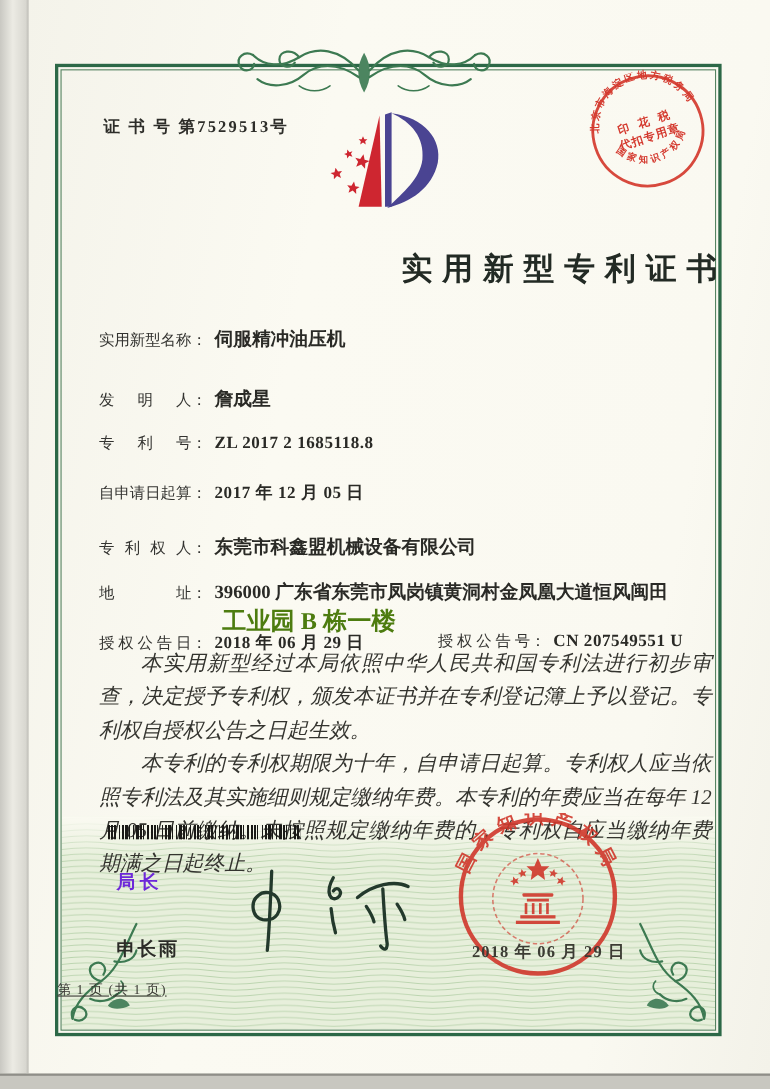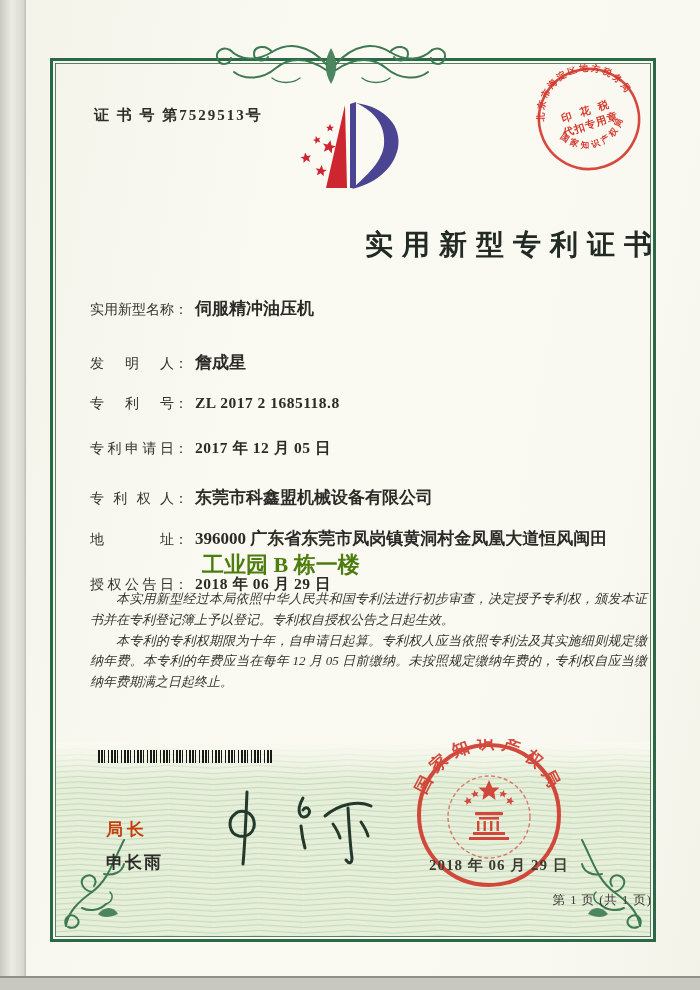--- a/index.html
+++ b/index.html
@@ -17,36 +17,36 @@
   .cert-no{left:94px;top:106px;font-size:15px;letter-spacing:2px;color:#2d2d29;font-weight:600;}
   .title{left:52px;width:600px;top:210px;text-align:right;font-size:28px;letter-spacing:9px;
          padding-left:9px;font-weight:600;color:#222a24;margin-top:16px;}
   .frow{left:90px;color:#2e2e2a;white-space:nowrap;}
   .flabel{display:inline-block;width:84px;font-size:14px;text-align:justify;text-align-last:justify;
           vertical-align:baseline;color:#333330;}
   .fcolon{font-size:14px;margin-right:7px;color:#333330;}
   .fvalue{font-size:17px;font-weight:700;color:#2a2a26;}
   .fvalue.num{font-size:15.5px;font-weight:600;letter-spacing:.5px;}
   .addr2{left:202px;font-size:22px;font-weight:700;color:#4d7c0f;}
-  .paras{left:90px;top:589px;width:557px;color:#34342f;font-size:13px;line-height:1.6;
+  .paras{left:90px;top:589px;width:557px;color:#34342f;font-size:19px;line-height:1.6;
          text-align:justify;font-style:italic;}
   .paras p{margin:0;text-indent:2em;}
   .barcode{left:98px;top:750px;width:175px;height:13px;
      background:repeating-linear-gradient(90deg,#191916 0 2px,transparent 2px 3px,#191916 3px 5px,
        transparent 5px 6px,#191916 6px 7px,transparent 7px 10px,#191916 10px 11px,transparent 11px 13px);}
   .band{left:56px;top:742px;width:594px;height:194px;background:#e7efdb;}
   .band svg{display:block;}
   .band-fade{left:56px;top:742px;width:594px;height:38px;
      background:linear-gradient(#fbfaf2,rgba(251,250,242,0));}
-  .signer-title{left:106px;top:818px;font-size:17px;font-weight:700;color:#c2410c;letter-spacing:4px;}
+  .signer-title{left:106px;top:790px;font-size:17px;font-weight:700;color:#6d28d9;letter-spacing:4px;}
   .signer-name{left:106px;top:851px;font-size:17px;font-weight:700;color:#2b2b27;letter-spacing:2px;text-align:right;}
   .sig{left:213px;top:786px;}
   .seal{left:413px;top:739px;}
   .seal-date{left:429px;top:856px;font-size:15px;font-weight:600;color:#3c3c34;letter-spacing:1px;z-index:5;}
-  .footer{left:52px;width:600px;top:892px;text-align:right;font-size:12.5px;color:#3a3a34;letter-spacing:1px;}
+  .footer{left:52px;width:600px;top:892px;text-align:left;font-size:12.5px;color:#3a3a34;letter-spacing:1px;text-decoration:underline;}
   .tax-stamp{left:534px;top:64px;transform:rotate(-18deg);}
   .logo{left:288px;top:100px;}
   .ornament{left:196px;top:34px;}
   .flourish-l{left:52px;top:836px;}
   .flourish-r{left:572px;top:836px;transform:scaleX(-1);}
 </style>
 </head>
 <body>
 
 <div class="photo">
@@ -123,31 +123,34 @@
   <div class="abs frow" style="top:297px">
     <span class="flabel">实用新型名称</span><span class="fcolon">：</span><span class="fvalue">伺服精冲油压机</span>
   </div>
   <div class="abs frow" style="top:351px">
     <span class="flabel">发明人</span><span class="fcolon">：</span><span class="fvalue">詹成星</span>
   </div>
   <div class="abs frow" style="top:394px">
     <span class="flabel">专利号</span><span class="fcolon">：</span><span class="fvalue num">ZL 2017 2 1685118.8</span>
   </div>
   <div class="abs frow" style="top:438px">
-    <span class="flabel">专利申请日</span><span class="fcolon">：</span><span class="fvalue num">2017 年 12 月 05 日</span>
+    <span class="flabel">自申请日起算</span><span class="fcolon">：</span><span class="fvalue num">2017 年 12 月 05 日</span>
   </div>
   <div class="abs frow" style="top:486px">
     <span class="flabel">专利权人</span><span class="fcolon">：</span><span class="fvalue">东莞市科鑫盟机械设备有限公司</span>
   </div>
   <div class="abs frow" style="top:527px">
     <span class="flabel">地址</span><span class="fcolon">：</span><span class="fvalue">396000 广东省东莞市凤岗镇黄洞村金凤凰大道恒风闽田</span>
   </div>
   <div class="abs addr2" style="top:550px">工业园 B 栋一楼</div>
   <div class="abs frow" style="top:574px">
     <span class="flabel">授权公告日</span><span class="fcolon">：</span><span class="fvalue num">2018 年 06 月 29 日</span>
+  </div>
+  <div class="abs frow" style="top:574px;left:398px">
+    <span class="flabel">授权公告号</span><span class="fcolon">：</span><span class="fvalue num">CN 207549551 U</span>
   </div>
 
   <div class="abs paras">
     <p>本实用新型经过本局依照中华人民共和国专利法进行初步审查，决定授予专利权，颁发本证书并在专利登记簿上予以登记。专利权自授权公告之日起生效。</p>
     <p>本专利的专利权期限为十年，自申请日起算。专利权人应当依照专利法及其实施细则规定缴纳年费。本专利的年费应当在每年 12 月 05 日前缴纳。未按照规定缴纳年费的，专利权自应当缴纳年费期满之日起终止。</p>
   </div>
 
   <div class="abs barcode"></div>
 
   <svg class="abs flourish-l" width="82" height="96" viewBox="0 0 82 96">

